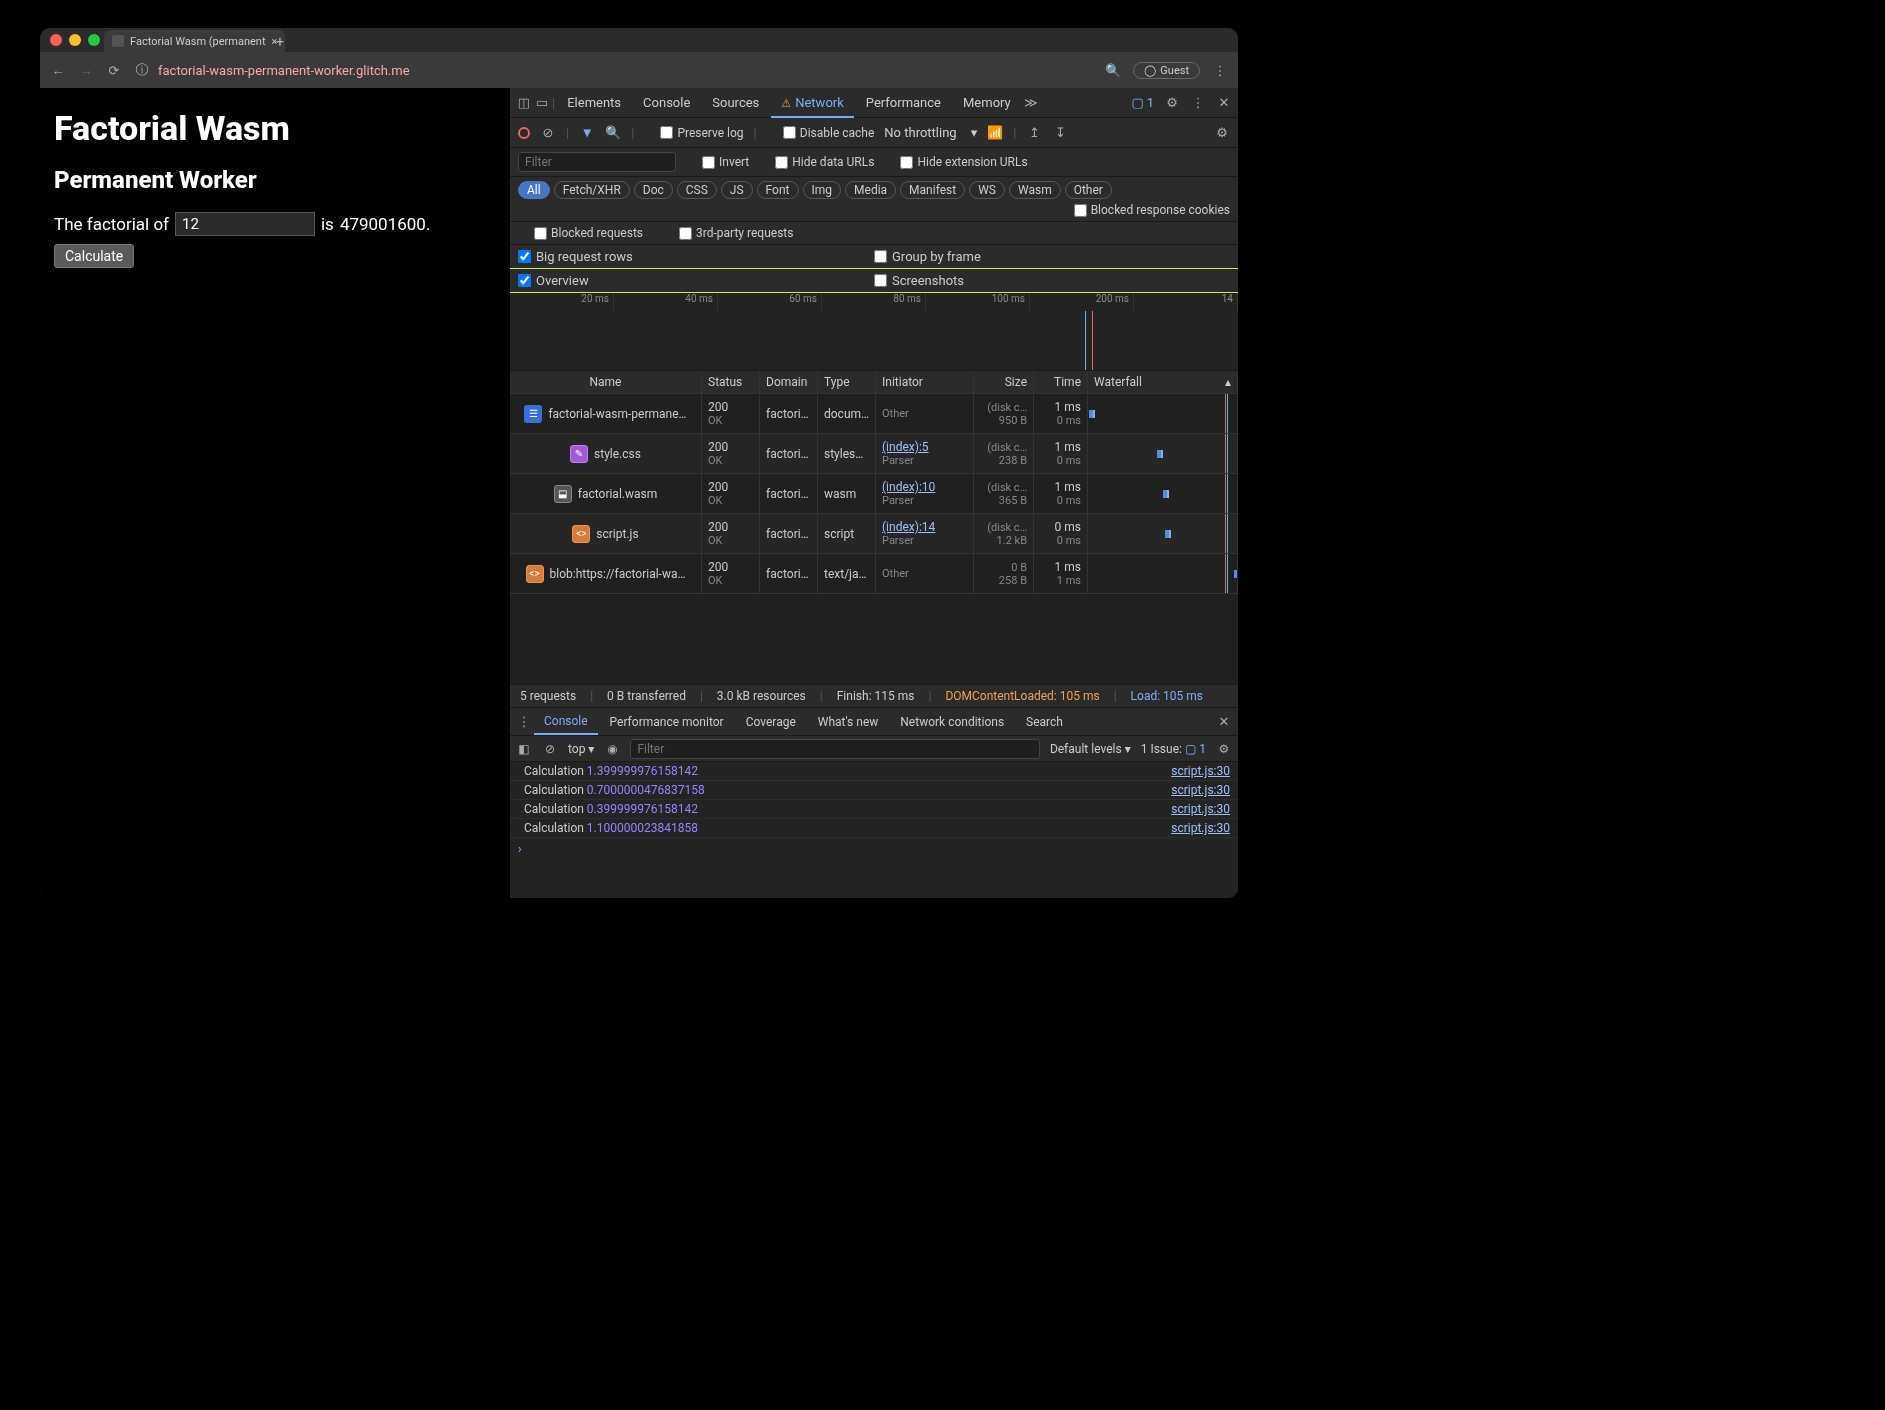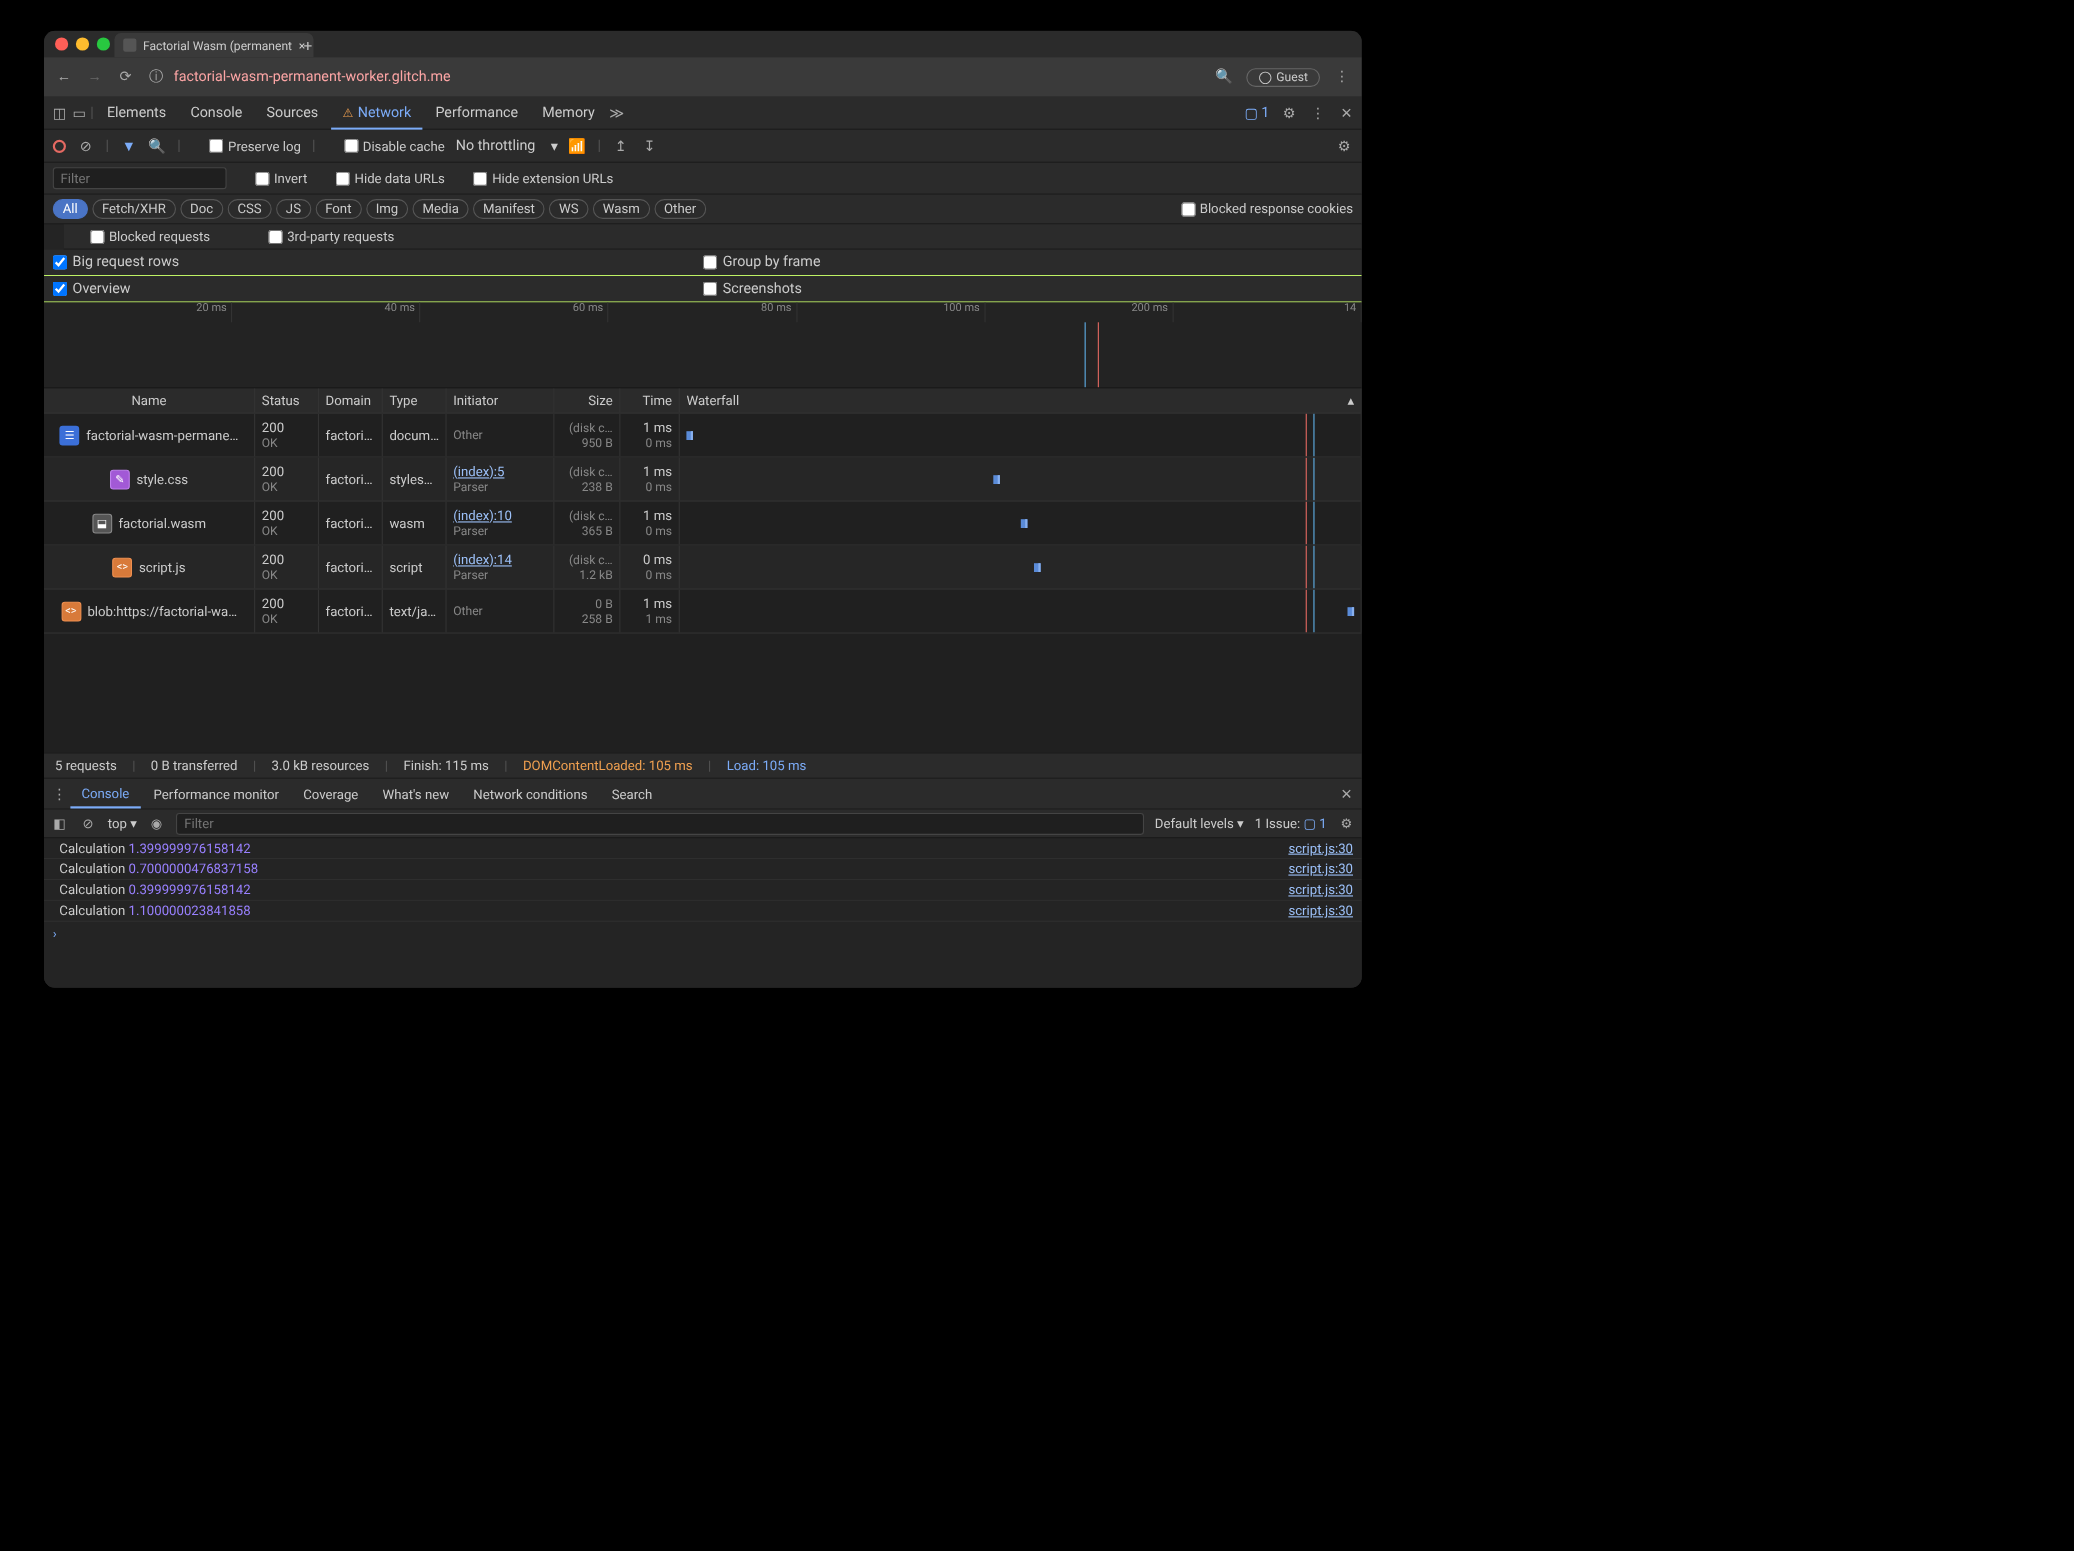--- a/index.html
+++ b/index.html
@@ -35,21 +35,21 @@
 .dt-toolbar { height: 30px; background: #2b2b2b; display: flex; align-items: center; padding: 0 8px; gap: 10px; border-bottom: 1px solid #1a1a1a; }
 .rec-dot { width: 12px; height: 12px; border-radius: 50%; border: 2px solid #e46962; }
 .chk { display: flex; align-items: center; gap: 4px; font-size: 12px; padding-left: 16px; }
 .chk input { accent-color: #7cacf8; }
 .throttle { display: flex; align-items: center; gap: 4px; }
 .filter-row { background: #2b2b2b; padding: 4px 8px; display: flex; align-items: center; gap: 10px; flex-wrap: wrap; border-bottom: 1px solid #1a1a1a; }
 .filter-input { background: #1f1f1f; border: 1px solid #444; color: #aaa; padding: 2px 6px; width: 158px; font-size: 12px; border-radius: 3px; }
 .pill-row { background: #2b2b2b; padding: 4px 8px; display: flex; gap: 4px; flex-wrap: wrap; border-bottom: 1px solid #1a1a1a; align-items: center; }
 .pill { border: 1px solid #555; border-radius: 10px; padding: 1px 8px; font-size: 12px; cursor: pointer; }
 .pill.active { background: #4a74c5; border-color: #4a74c5; color: #fff; }
-.check-row { background: #2b2b2b; padding: 4px 8px; display: flex; gap: 37px; border-bottom: 1px solid #1a1a1a; margin-left: 18px; }
+.check-row { background: #2b2b2b; padding: 4px 8px; display: flex; gap: 20px; border-bottom: 1px solid #1a1a1a; }
 .opt-row { background: #2b2b2b; padding: 4px 8px; display: flex; border-bottom: 1px solid #bef264; }
 .opt-col { flex: 1; display: flex; gap: 5px; align-items: center; }
 .timeline { height: 78px; background: #232323; border-bottom: 1px solid #1a1a1a; position: relative; }
 .timeline .ticks { position: absolute; top: 0; left: 0; right: 0; height: 18px; display: flex; font-size: 10px; color: #888; }
 .timeline .tick { flex: 1; text-align: right; padding-right: 4px; border-right: 1px solid #333; }
 .timeline .mark-blue { position: absolute; top: 18px; bottom: 0; width: 1px; background: #5fb0e8; }
 .timeline .mark-red { position: absolute; top: 18px; bottom: 0; width: 1px; background: #e46962; }
 .net-table { flex: 1; overflow: auto; background: #202020; }
 .net-header, .net-row { display: flex; border-bottom: 1px solid #333; }
 .net-header { background: #2b2b2b; position: sticky; top: 0; }
@@ -111,20 +111,31 @@
     </div>
     <span class="nav-icon">🔍</span>
     <span class="guest-pill">
       <span>◯</span>
       <span>Guest</span>
     </span>
     <span class="nav-icon">⋮</span>
   </div>
 
   <div class="content-row">
+    <div class="page">
+      <h1>Factorial Wasm</h1>
+      <h2>Permanent Worker</h2>
+      <p>
+        <span>The factorial of</span>
+        <input value="12" style="">
+        <span>is</span>
+        <span><span>479001600</span><span>.</span></span>
+      </p>
+      <button>Calculate</button>
+    </div>
 
     <div class="devtools">
       <div class="dt-tabs">
         <span class="nav-icon">◫</span>
         <span class="nav-icon">▭</span>
         <span style="color:#555">|</span>
         <div class="dt-tab">Elements</div>
         <div class="dt-tab">Console</div>
         <div class="dt-tab">Sources</div>
         <div class="dt-tab active warn">Network</div>

